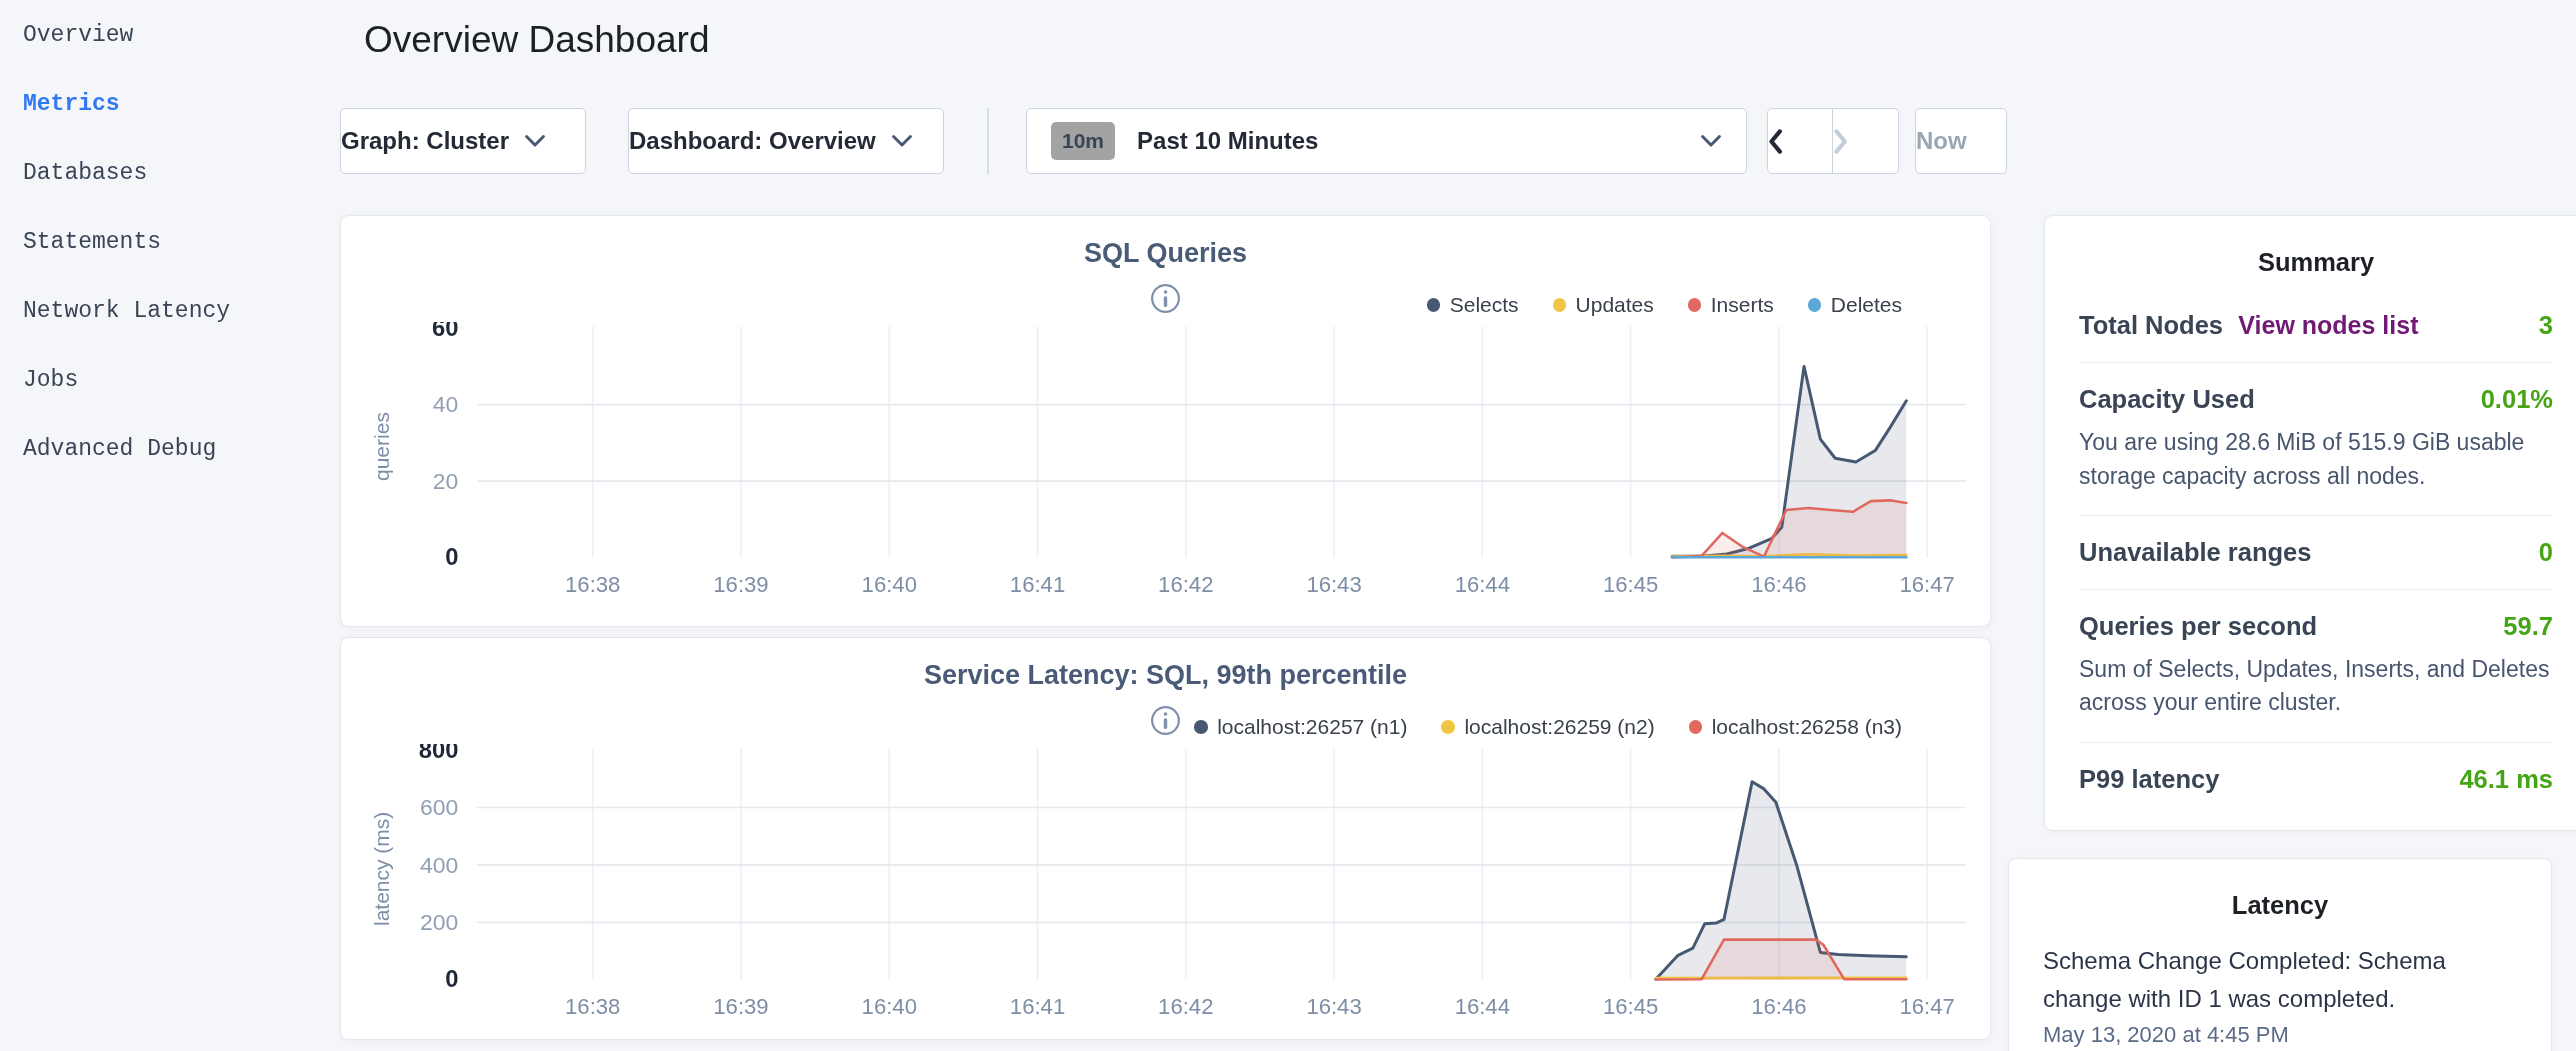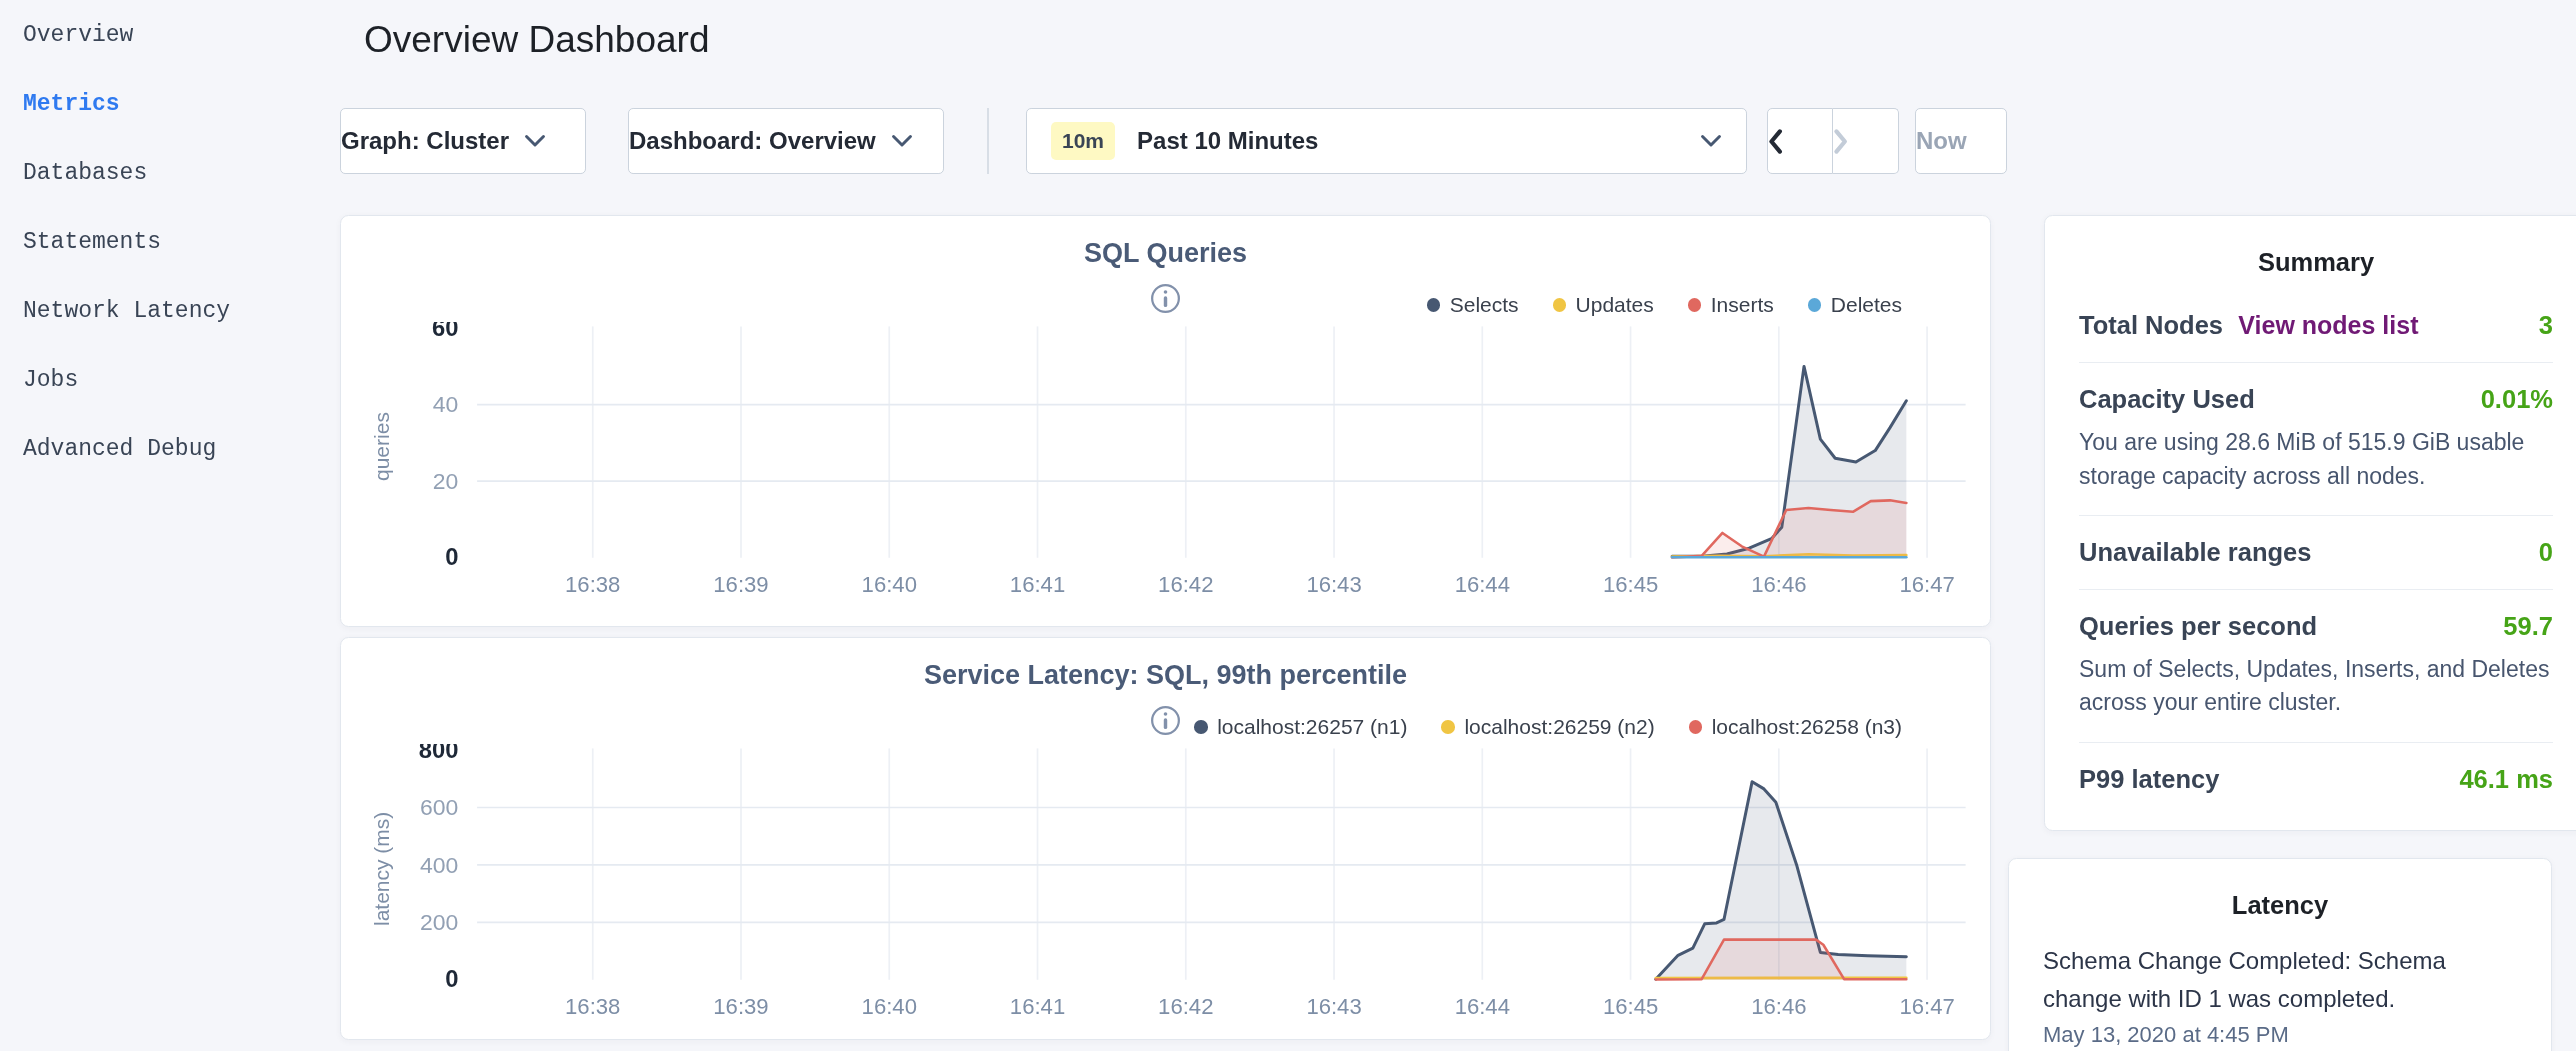--- a/index.html
+++ b/index.html
@@ -28,21 +28,21 @@
     position:absolute; top:0; height:66px; background:#fff;
     border:0.9px solid #cbd3dd; border-radius:5.1px;
     display:flex; align-items:center; justify-content:flex-start;
     font-size:24px; font-weight:700; color:#242a35; cursor:pointer;
   }
   .dd-graph { left:340px; width:246px; gap:15.3px; }
   .dd-dashboard { left:628px; width:316px; gap:15.3px; }
   .ctl-sep { position:absolute; left:987px; top:0; width:1.7px; height:66px; background:#d8dee6; }
   .dd-time { left:1026px; width:721px; justify-content:flex-start; padding:0 24px; }
   .time-badge {
-    background:#fef9c3; border-radius:5.1px; padding:6.8px 11px;
+    background:#a3a3a3; border-radius:5.1px; padding:6.8px 11px;
     font-size:21px; font-weight:700; color:#394455; margin-right:22px;
   }
   .time-label { flex:1; text-align:left; }
   .chev { width:22px; height:13.6px; }
   .chev polyline { fill:none; stroke:#475872; stroke-width:3.5; stroke-linecap:round; stroke-linejoin:round; }
   .btn-prev { left:1767px; width:66px; border-top-right-radius:0; border-bottom-right-radius:0; }
   .btn-next { left:1833px; width:66px; border-top-left-radius:0; border-bottom-left-radius:0; border-left:none; }
   .arrow { width:15.3px; height:27px; }
   .arrow polyline { fill:none; stroke-width:5; stroke-linecap:round; stroke-linejoin:round; }
   .arrow.dark polyline { stroke:#242a35; }

